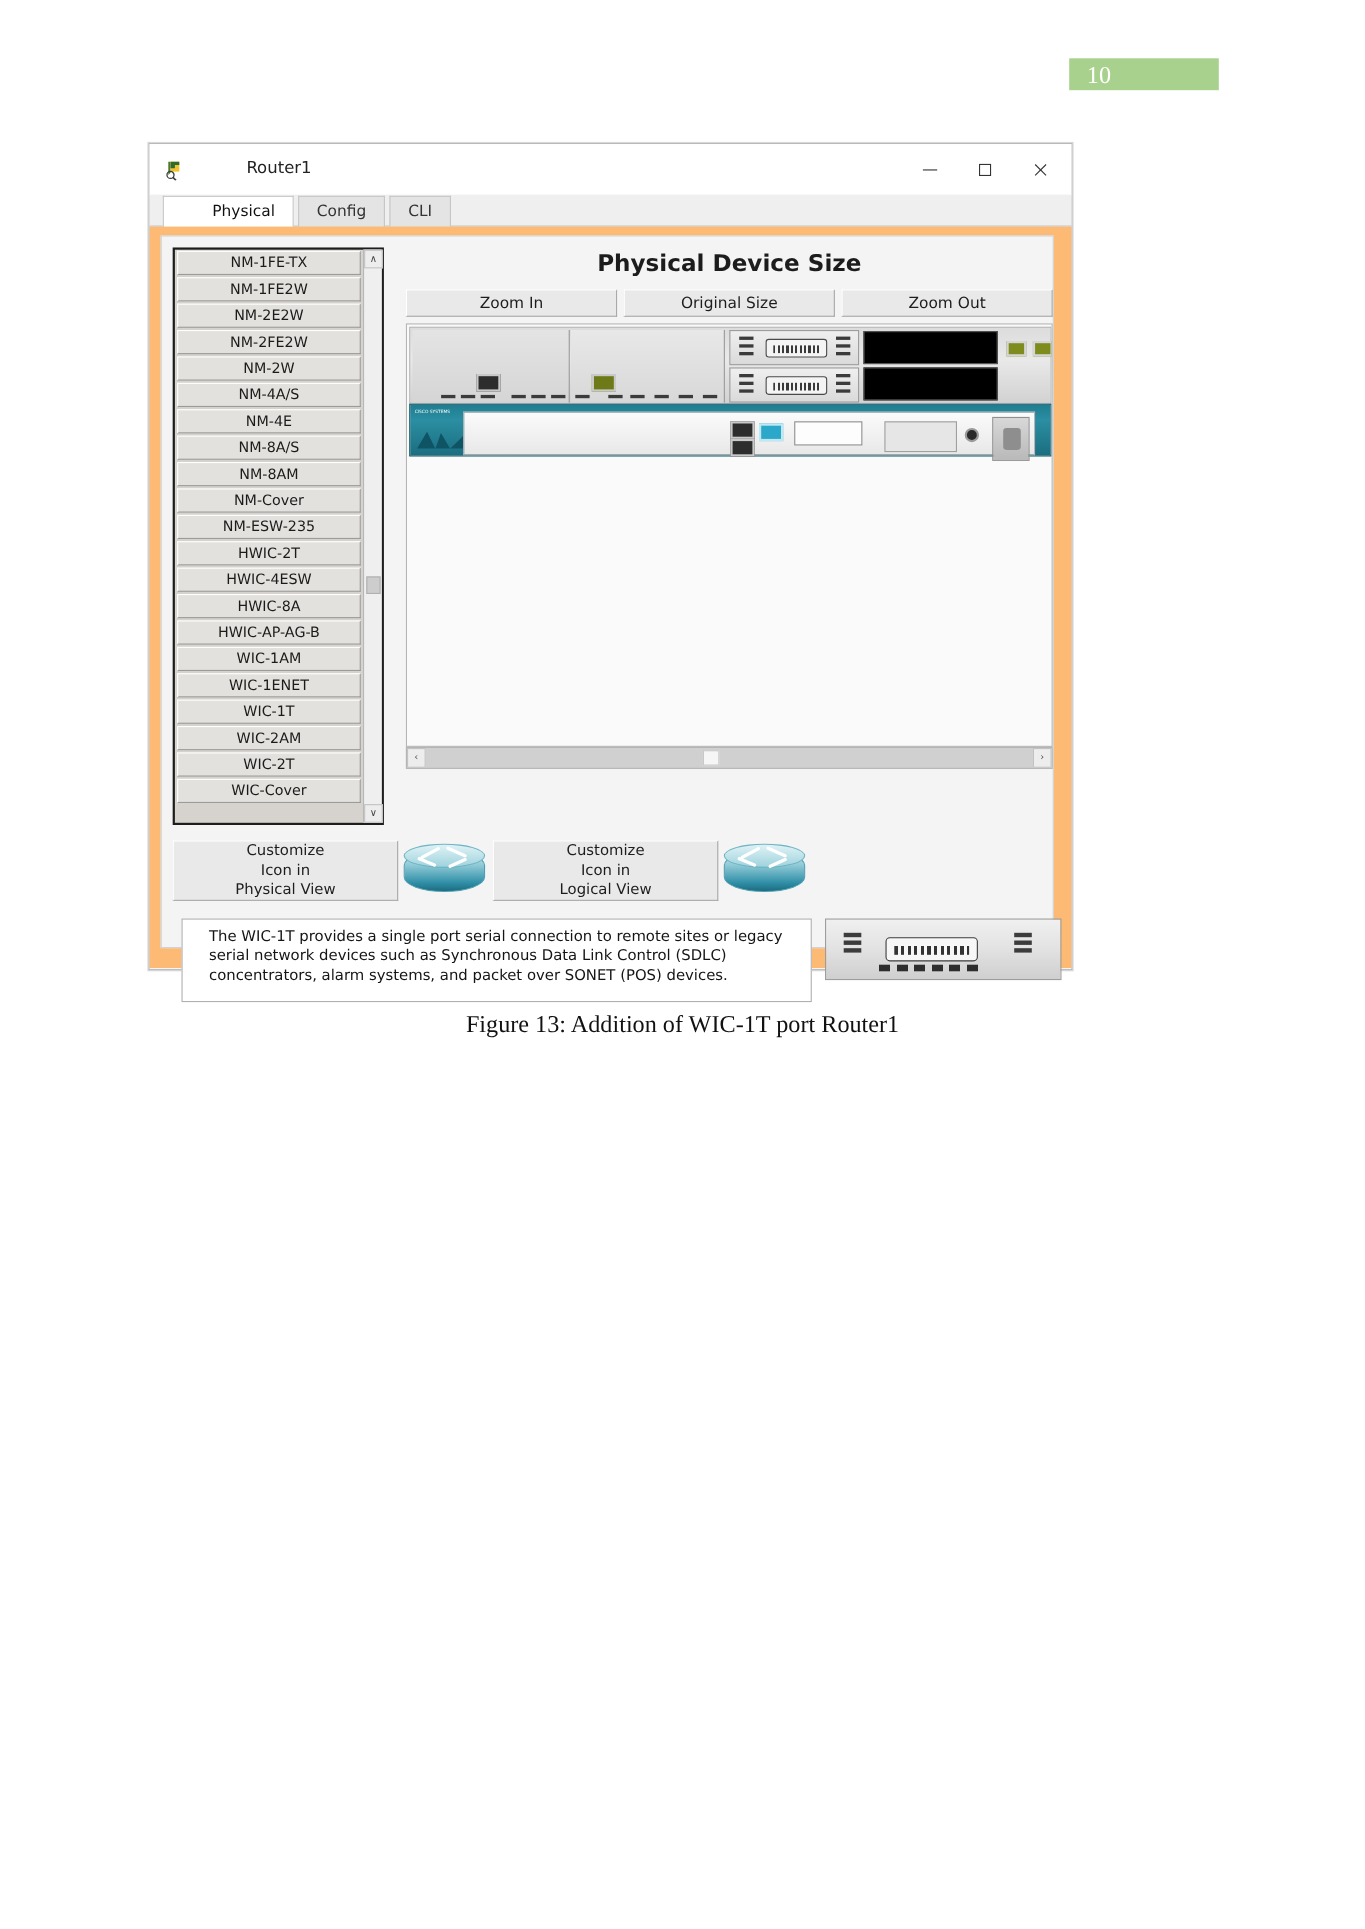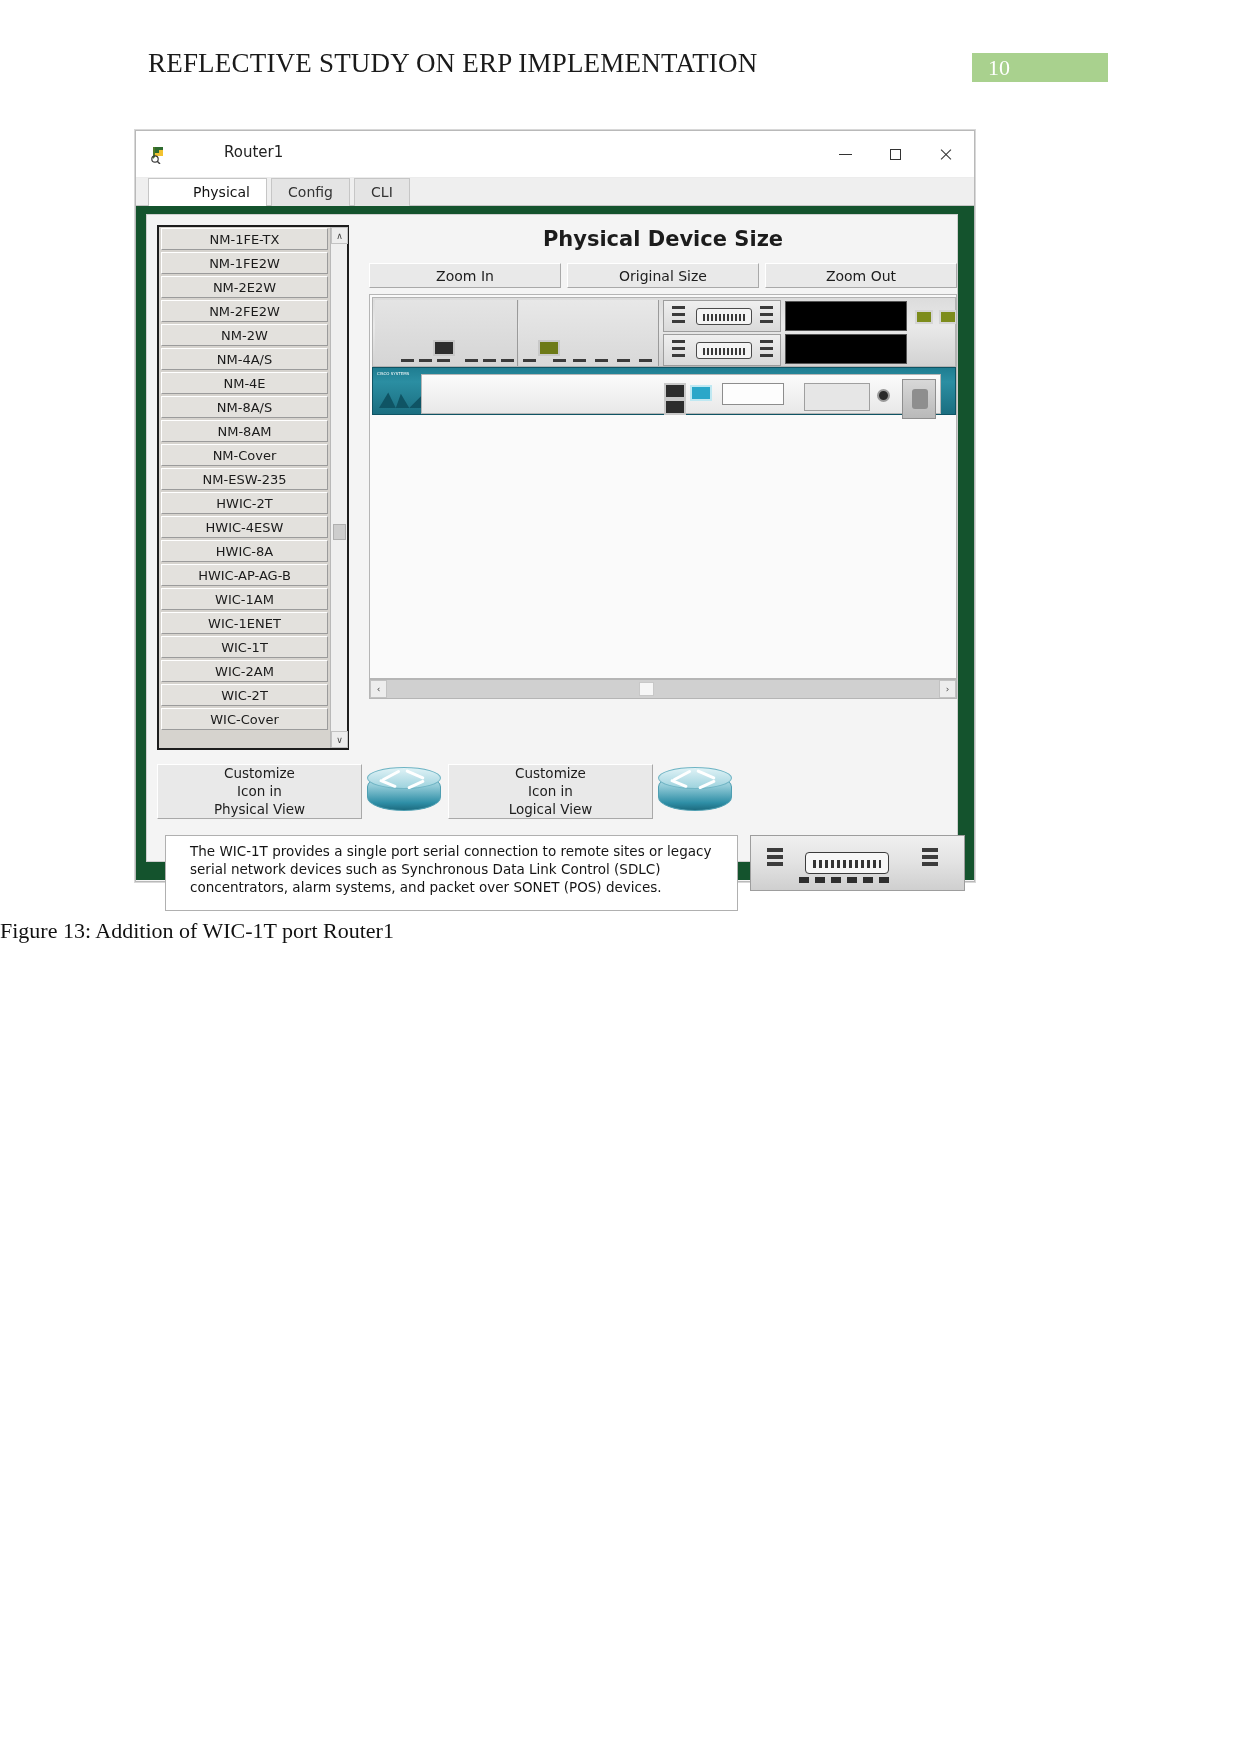--- a/index.html
+++ b/index.html
@@ -90,21 +90,21 @@
     background:#ffffff; color:#111;
     height:29px;
     border-bottom:1px solid #ffffff;
     padding-left:44px;
   }
 
   
   .win-body {
     position:relative;
     height:calc(100% - 76px);
-    background:#14532d;
+    background:#fdba74;
     padding:10px;
   }
   .panel {
     position:absolute; left:10px; top:8px;
     width:812px; height:648px;
     background:#f4f4f4;
     border:1px solid #cfcfcf;
   }
 
   
@@ -345,29 +345,29 @@
     position:absolute; width:16px; height:4px; background:#3c3c3c;
   }
   .mod-pic .botpins {
     position:absolute; left:48px; bottom:7px; width:96px; height:6px;
     background:repeating-linear-gradient(90deg,#2e2e2e 0 10px,transparent 10px 16px);
   }
 
   
   .caption {
     position:absolute; left:0; top:918px; width:1241px;
+    text-align:center;
     font-family:"Liberation Serif", serif;
     font-size:22px; color:#111;
   }
 </style>
 </head>
 <body>
 
 <div class="doc-header">
-  <div class="doc-title">REFLECTIVE STUDY ON ERP IMPLEMENTATION</div>
   <div class="page-badge">
     <span>10</span>
   </div>
 </div>
 
 <div class="window">
 
   <div class="titlebar">
     <span class="titlebar-icon">
       <svg width="20" height="20" viewBox="0 0 20 20">

